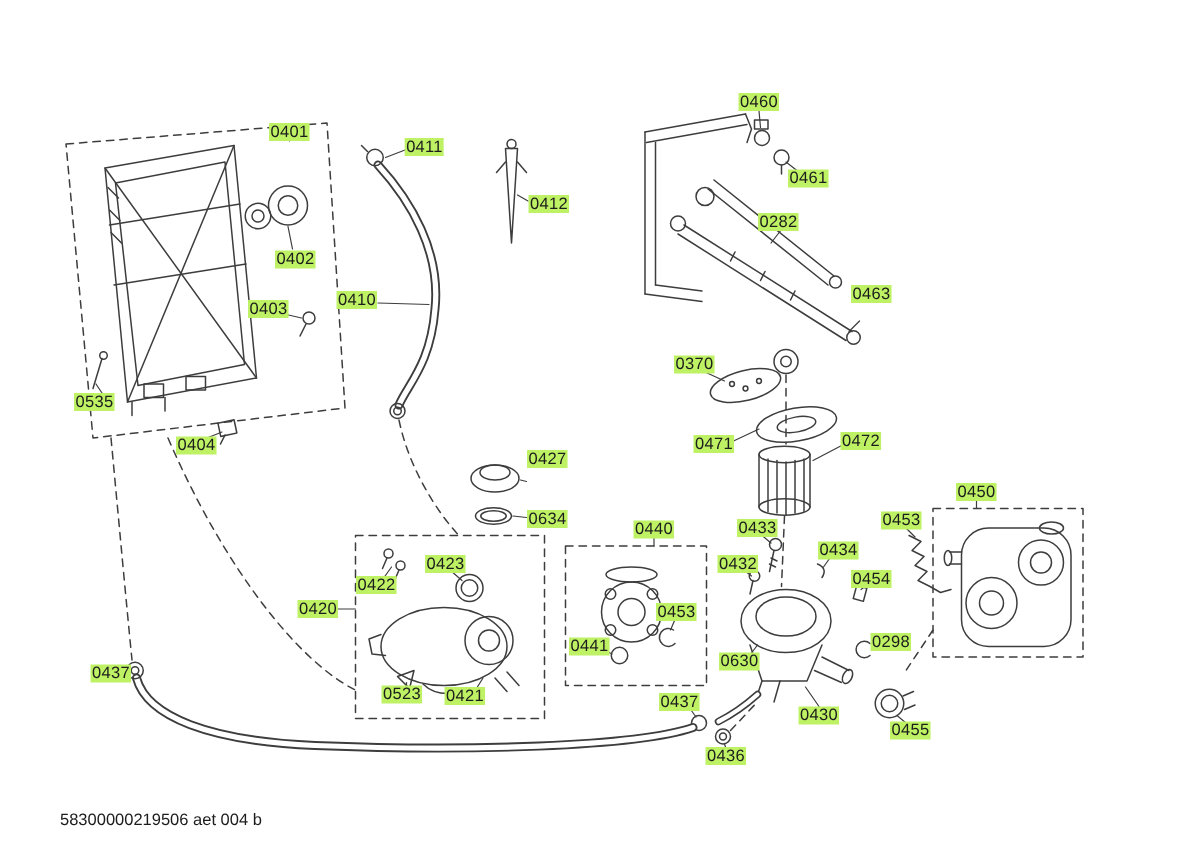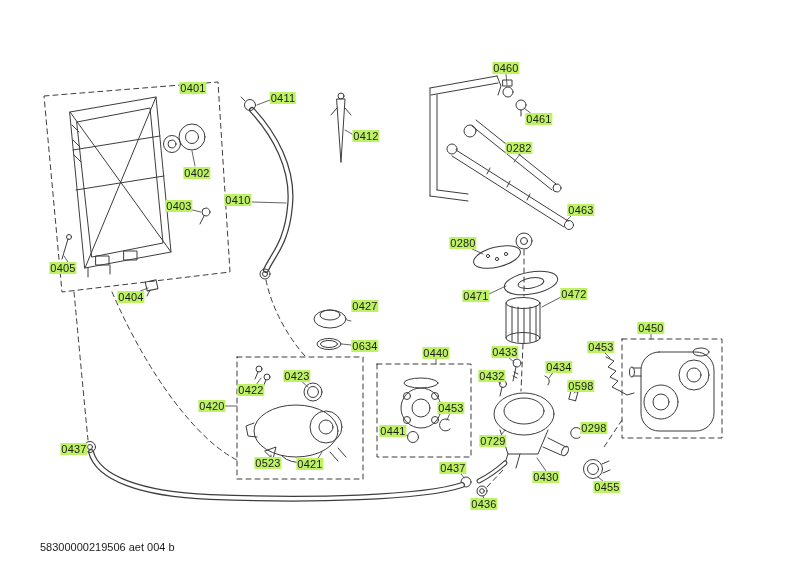--- a/index.html
+++ b/index.html
@@ -257,45 +257,45 @@
       </g>
     </g>
   </svg>
 
   <span class="lbl" style="left:193px;top:88px">0401</span>
   <span class="lbl" style="left:283px;top:98px">0411</span>
   <span class="lbl" style="left:366px;top:136px">0412</span>
   <span class="lbl" style="left:197px;top:173px">0402</span>
   <span class="lbl" style="left:179px;top:206px">0403</span>
   <span class="lbl" style="left:238px;top:200px">0410</span>
-  <span class="lbl" style="left:63px;top:268px">0405</span>
+  <span class="lbl" style="left:63px;top:268px">0535</span>
   <span class="lbl" style="left:131px;top:297px">0404</span>
   <span class="lbl" style="left:506px;top:68px">0460</span>
   <span class="lbl" style="left:539px;top:119px">0461</span>
   <span class="lbl" style="left:519px;top:148px">0282</span>
-  <span class="lbl" style="left:581px;top:210px">0463</span>
-  <span class="lbl" style="left:463px;top:243px">0280</span>
+  <span class="lbl" style="left:581px;top:196px">0463</span>
+  <span class="lbl" style="left:463px;top:243px">0370</span>
   <span class="lbl" style="left:476px;top:296px">0471</span>
   <span class="lbl" style="left:574px;top:294px">0472</span>
   <span class="lbl" style="left:365px;top:306px">0427</span>
   <span class="lbl" style="left:365px;top:346px">0634</span>
   <span class="lbl" style="left:651px;top:328px">0450</span>
   <span class="lbl" style="left:601px;top:347px">0453</span>
   <span class="lbl" style="left:436px;top:353px">0440</span>
   <span class="lbl" style="left:505px;top:352px">0433</span>
   <span class="lbl" style="left:559px;top:367px">0434</span>
   <span class="lbl" style="left:492px;top:376px">0432</span>
   <span class="lbl" style="left:297px;top:376px">0423</span>
   <span class="lbl" style="left:251px;top:390px">0422</span>
-  <span class="lbl" style="left:581px;top:386px">0598</span>
+  <span class="lbl" style="left:581px;top:386px">0454</span>
   <span class="lbl" style="left:212px;top:406px">0420</span>
   <span class="lbl" style="left:451px;top:408px">0453</span>
   <span class="lbl" style="left:393px;top:431px">0441</span>
   <span class="lbl" style="left:594px;top:428px">0298</span>
-  <span class="lbl" style="left:493px;top:441px">0729</span>
+  <span class="lbl" style="left:493px;top:441px">0630</span>
   <span class="lbl" style="left:74px;top:449px">0437</span>
   <span class="lbl" style="left:268px;top:463px">0523</span>
   <span class="lbl" style="left:310px;top:464px">0421</span>
   <span class="lbl" style="left:453px;top:468px">0437</span>
   <span class="lbl" style="left:546px;top:477px">0430</span>
   <span class="lbl" style="left:607px;top:487px">0455</span>
   <span class="lbl" style="left:484px;top:504px">0436</span>
 
   <div class="caption">58300000219506 aet 004 b</div>
 </div>

